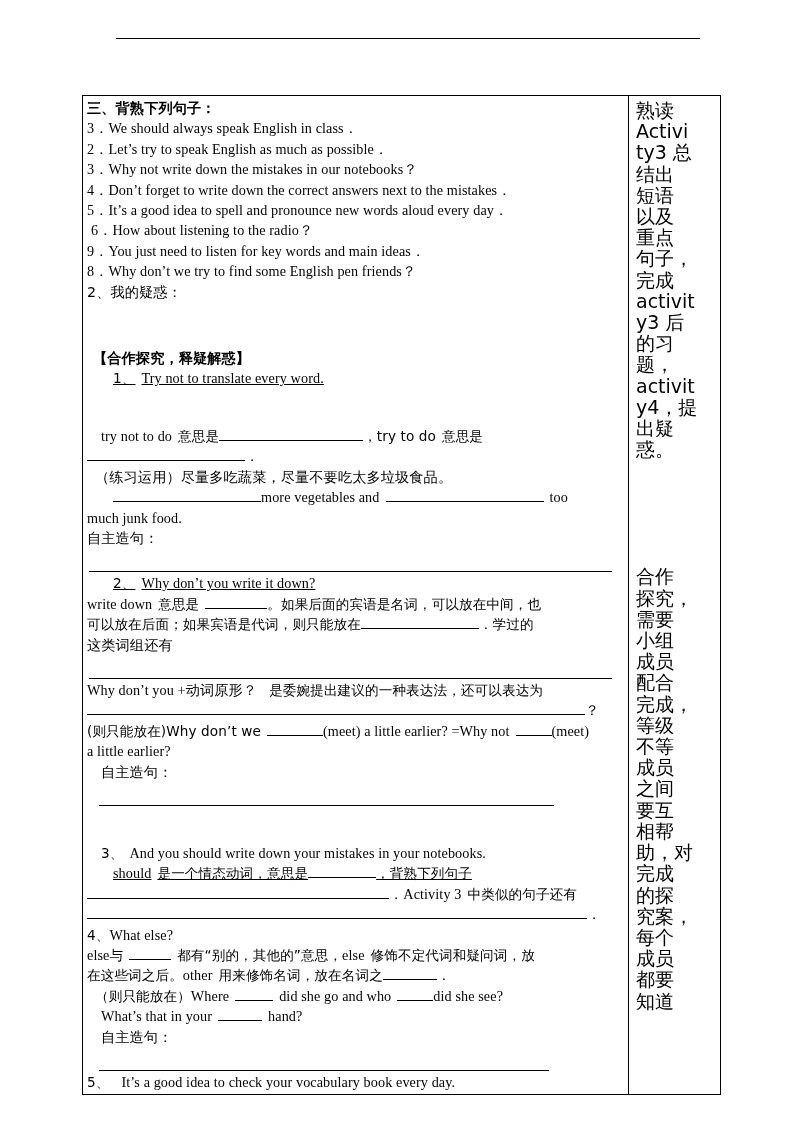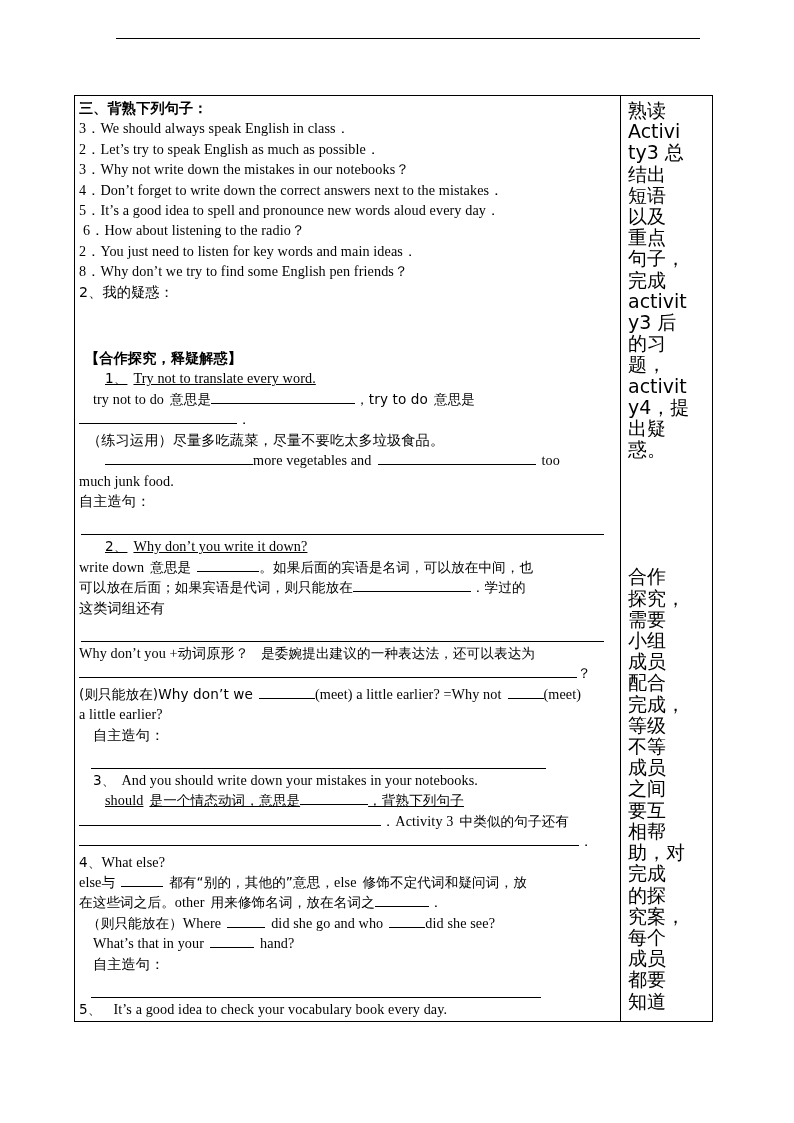--- a/index.html
+++ b/index.html
@@ -23,21 +23,21 @@
   .header-rule {
     position: absolute;
     left: 116px;
     top: 38px;
     width: 584px;
     height: 0;
     border-top: 1.4px solid #000;
   }
   .doc-table {
     position: absolute;
-    left: 74px;
+    left: 82px;
     top: 95px;
     width: 618px;
     border: 1px solid #000;
     border-collapse: collapse;
     table-layout: fixed;
     background: #fff;
   }
   .doc-table td {
     border: 1px solid #000;
     vertical-align: top;
@@ -63,21 +63,21 @@
     font-family: "DejaVu Sans", "Liberation Sans", sans-serif;
     font-size: 13.6px;
   }
   .cjk-head {
     font-family: "DejaVu Sans", "Liberation Sans", sans-serif;
     font-size: 13.8px;
     font-weight: 700;
   }
   .gap-sm { display:inline-block; width: 6px; }
   .gap-md { display:inline-block; width: 12px; }
-  .indent1 { padding-left: 14px; }
+  .indent1 { padding-left: 14px; margin-top: 37px; }
   .indent2 { padding-left: 26px; text-decoration: underline; }
   .blankline { height: 20px; }
   .blankline.tall { height: 26px; }
 
   
   .rule-full {
     height: 0;
     border-bottom: 1.1px solid #000;
     margin: 3px 0 1px 2px;
     width: 523px;
@@ -117,21 +117,21 @@
         <tr>
       <td class="main-cell">
 
         <div class="ln cjk-head">三、背熟下列句子：</div>
         <div class="ln">3．We should always speak English in class．</div>
         <div class="ln">2．Let’s try to speak English as much as possible．</div>
         <div class="ln">3．Why not write down the mistakes in our notebooks？</div>
         <div class="ln">4．Don’t forget to write down the correct answers next to the mistakes．</div>
         <div class="ln">5．It’s a good idea to spell and pronounce new words aloud every day．</div>
         <div class="ln" style="padding-left:4px">6．How about listening to the radio？</div>
-        <div class="ln">2．You just need to listen for key words and main ideas．</div>
+        <div class="ln">9．You just need to listen for key words and main ideas．</div>
         <div class="ln">8．Why don’t we try to find some English pen friends？</div>
         <div class="ln cjk">2、我的疑惑：</div>
 
         <div class="blankline"></div>
         <div class="blankline tall"></div>
 
         <div class="ln cjk-head" style="padding-left:6px">【合作探究，释疑解惑】</div>
 
         <div class="ln indent2">
           <span class="cjk">1、</span><span class="gap-sm"></span><span>Try not to translate every word.</span>

